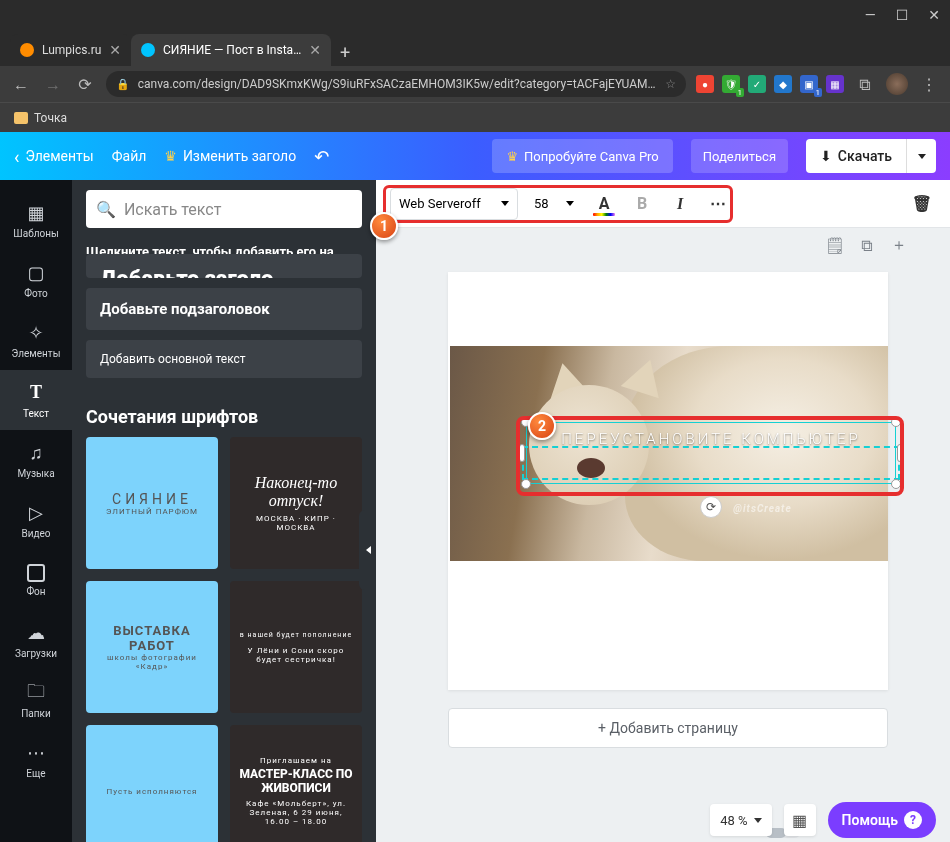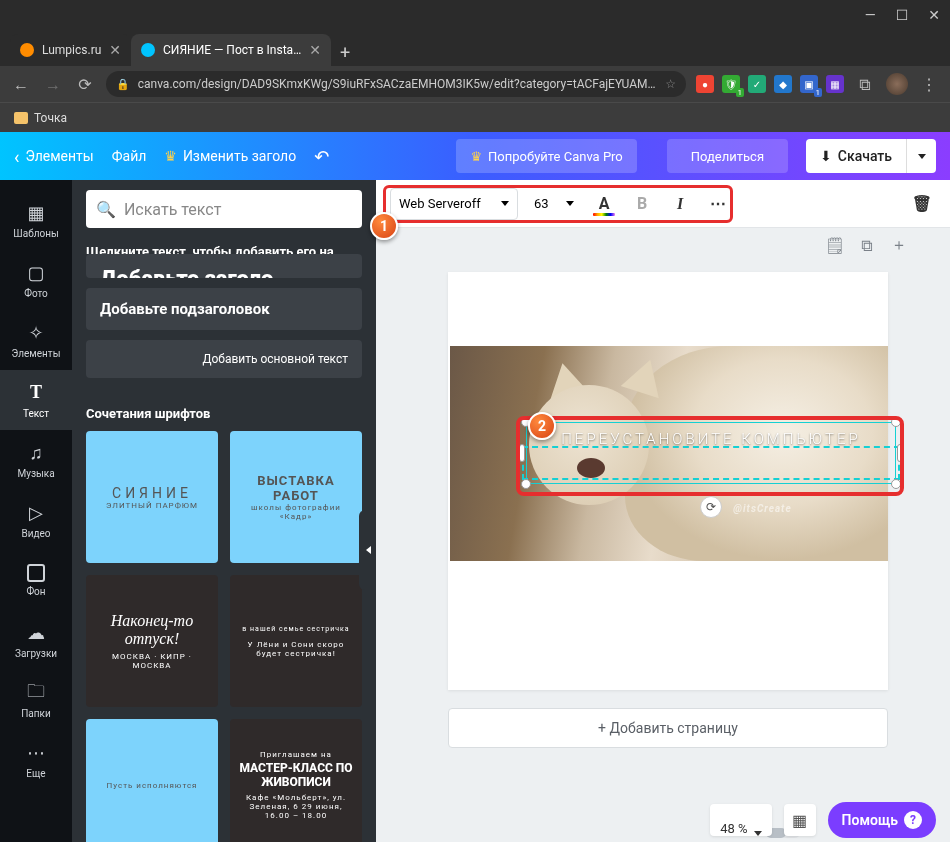--- a/index.html
+++ b/index.html
@@ -37,21 +37,21 @@
 
 
 .canva-app { position: relative; height: 710px; display: flex; flex-direction: column; }
 
 
 .canva-topbar { height: 48px; background: linear-gradient(90deg, #00c4ff, #3b5dff, #8b3dff); display: flex; align-items: center; padding: 0 14px; gap: 18px; color: #fff; font-size: 14px; }
 .topbar-link { display: flex; align-items: center; gap: 6px; cursor: pointer; }
 .topbar-spacer { flex: 1; }
 .try-pro { background: rgba(255,255,255,0.2); height: 34px; border-radius: 4px; padding: 0 14px; display: flex; align-items: center; gap: 6px; font-size: 13px; }
 .crown { color: #ffd24d; }
-.share-btn { background: rgba(255,255,255,0.18); height: 34px; border-radius: 4px; padding: 0 24px; display: flex; align-items: center; font-size: 13px; margin-left: 12px; }
+.share-btn { background: rgba(255,255,255,0.18); height: 34px; border-radius: 4px; padding: 0 12px; display: flex; align-items: center; font-size: 13px; }
 .download-group { display: flex; height: 34px; }
 .download-btn { background: #fff; color: #222; border-radius: 4px 0 0 4px; padding: 0 14px; display: flex; align-items: center; gap: 6px; font-size: 14px; font-weight: 500; }
 .download-chev { background: #fff; color: #222; border-left: 1px solid #ddd; border-radius: 0 4px 4px 0; width: 30px; display: flex; align-items: center; justify-content: center; }
 
 
 .canva-main { flex: 1; display: flex; background: #edf0f2; overflow: hidden; }
 
 
 .icon-rail { width: 72px; background: #0f1216; display: flex; flex-direction: column; align-items: center; padding-top: 10px; color: #cfd3d8; }
 .rail-item { width: 100%; height: 60px; display: flex; flex-direction: column; align-items: center; justify-content: center; gap: 4px; font-size: 10px; cursor: pointer; }
@@ -60,22 +60,22 @@
 .rail-icon.square { border: 2px solid currentColor; border-radius: 3px; width: 18px; height: 18px; }
 
 
 .side-panel { width: 304px; background: #2c3136; color: #fff; display: flex; flex-direction: column; position: relative; overflow: hidden; }
 .search-wrap { padding: 10px 14px; background: #2c3136; }
 .search-box { background: #fff; border-radius: 4px; height: 38px; display: flex; align-items: center; gap: 8px; padding: 0 10px; color: #888; }
 .panel-heading { padding: 6px 14px 10px; font-size: 13px; font-weight: 700; color: #fff; white-space: nowrap; overflow: hidden; text-overflow: ellipsis; }
 .text-card { margin: 0 14px 10px; background: #3c4147; border-radius: 4px; padding: 12px 14px; cursor: pointer; }
 .text-card.h1 { font-size: 22px; font-weight: 900; white-space: nowrap; overflow: hidden; text-overflow: ellipsis; }
 .text-card.h2 { font-size: 15px; font-weight: 700; }
-.text-card.body { font-size: 12px; text-align: right; }
-.section-label { padding: 18px 14px 10px; font-size: 13px; font-weight: 700; }
+.text-card.body { font-size: 12px; }
+.section-label { padding: 18px 14px 10px; font-size: 18px; font-weight: 700; }
 .template-grid { display: grid; grid-template-columns: 1fr 1fr; gap: 12px; padding: 0 14px 14px; }
 .template-tile { aspect-ratio: 1/1; border-radius: 4px; display: flex; flex-direction: column; align-items: center; justify-content: center; text-align: center; font-size: 10px; padding: 8px; }
 .tile-light { background: #7dd3fc; color: #555; }
 .tile-dark { background: #2f2a2a; color: #fff; }
 .tile-title { font-family: cursive; font-size: 16px; font-style: italic; margin-bottom: 4px; }
 .tile-sub { font-size: 8px; letter-spacing: 1px; }
 .collapse-handle { position: absolute; right: -1px; top: 330px; width: 18px; height: 80px; background: #2c3136; border-radius: 6px 0 0 6px; display: flex; align-items: center; justify-content: center; color: #fff; z-index: 4; }
 
 
 .canvas-area { flex: 1; display: flex; flex-direction: column; background: #edf0f2; position: relative; }
@@ -118,21 +118,21 @@
 .sh-bl { left: -11px; bottom: -11px; } .sh-br { right: -11px; bottom: -11px; }
 .sel-side { position: absolute; width: 6px; height: 18px; background: #fff; border: 1px solid #999; border-radius: 3px; }
 .ss-l { left: -13px; top: 50%; transform: translateY(-50%); }
 .ss-r { right: -13px; top: 50%; transform: translateY(-50%); }
 .rotate-handle { position: absolute; left: 50%; bottom: -40px; transform: translateX(-50%); width: 22px; height: 22px; background: #fff; border: 1px solid #ccc; border-radius: 50%; display: flex; align-items:center; justify-content:center; color:#555; font-size:12px; }
 
 .add-page-btn { width: 440px; margin: 18px auto 0; height: 40px; border: 1px solid #d9dde0; border-radius: 4px; background: #fff; display: flex; align-items: center; justify-content: center; color: #5a5f66; font-size: 14px; }
 
 
 .zoom-bar { position: absolute; right: 0; bottom: 0; height: 44px; display: flex; align-items: center; gap: 12px; padding: 0 14px; }
-.zoom-pill { background: #fff; height: 32px; border-radius: 4px; padding: 0 10px; display:flex; align-items:flex-end; gap:6px; font-size: 13px; color:#333; box-shadow: 0 1px 3px rgba(0,0,0,0.1); }
+.zoom-pill { background: #fff; height: 32px; border-radius: 4px; padding: 0 10px; display:flex; align-items:center; gap:6px; font-size: 13px; color:#333; box-shadow: 0 1px 3px rgba(0,0,0,0.1); }
 .help-btn { background: #7b3dff; color: #fff; height: 36px; border-radius: 18px; padding: 0 14px; display:flex; align-items:center; gap:6px; font-size: 14px; font-weight:600; }
 .grid-btn { width: 32px; height: 32px; background:#fff; border-radius:4px; display:flex; align-items:center; justify-content:center; color:#555; box-shadow: 0 1px 3px rgba(0,0,0,0.1); }
 .hscroll { position:absolute; left: 390px; right: 150px; bottom: 4px; height: 10px; background: #e1e4e7; border-radius: 5px; }
 .hscroll-thumb { position:absolute; left:0; width: 20px; height:100%; background:#b8bfc6; border-radius:5px; }
 
 .chev-down { display:inline-block; width:0; height:0; border-left:4px solid transparent; border-right:4px solid transparent; border-top:5px solid currentColor; }
 .chev-left { display:inline-block; width:0; height:0; border-top:4px solid transparent; border-bottom:4px solid transparent; border-right:5px solid currentColor; }
 </style>
 </head>
 <body>
@@ -273,30 +273,30 @@
       <div class="panel-heading">Щелкните текст, чтобы добавить его на…</div>
       <div class="text-card h1">Добавьте заголо…</div>
       <div class="text-card h2">Добавьте подзаголовок</div>
       <div class="text-card body">Добавить основной текст</div>
       <div class="section-label">Сочетания шрифтов</div>
       <div class="template-grid">
         <div class="template-tile tile-light">
           <div style="letter-spacing:4px;font-size:14px">СИЯНИЕ</div>
           <div class="tile-sub">ЭЛИТНЫЙ ПАРФЮМ</div>
         </div>
+        <div class="template-tile tile-dark">
+          <div class="tile-title">Наконец-то отпуск!</div>
+          <div class="tile-sub">МОСКВА · КИПР · МОСКВА</div>
+        </div>
         <div class="template-tile tile-light">
           <div style="font-size:13px;font-weight:700;letter-spacing:1px">ВЫСТАВКА РАБОТ</div>
           <div class="tile-sub">школы фотографии «Кадр»</div>
         </div>
         <div class="template-tile tile-dark">
-          <div class="tile-title">Наконец-то отпуск!</div>
-          <div class="tile-sub">МОСКВА · КИПР · МОСКВА</div>
-        </div>
-        <div class="template-tile tile-dark">
-          <div class="tile-sub" style="font-size:7px;margin-bottom:3px">в нашей семье сестричка</div>
+          <div class="tile-sub" style="font-size:7px;margin-bottom:3px">в нашей будет пополнение</div>
           <div class="tile-sub" style="margin-top:4px">У Лёни и Сони скоро будет сестричка!</div>
         </div>
         <div class="template-tile tile-light">
           <div class="tile-sub">Пусть исполняются</div>
         </div>
         <div class="template-tile tile-dark">
           <div class="tile-sub" style="margin-bottom:3px">Приглашаем на</div>
           <div style="font-size:12px;font-weight:800;line-height:1.1">МАСТЕР-КЛАСС ПО ЖИВОПИСИ</div>
           <div class="tile-sub" style="margin-top:4px">Кафе «Мольберт», ул. Зеленая, 6  29 июня, 16.00 – 18.00</div>
         </div>
@@ -310,21 +310,21 @@
 
       <div class="ctx-toolbar-wrap">
         <div class="ctx-highlight"></div>
         <div class="callout-badge" style="left:-6px; top:32px">1</div>
         <div class="ctx-toolbar">
           <div class="font-select">
             <span>Web Serveroff</span>
             <span class="chev-down"></span>
           </div>
           <div class="size-select">
-            <span class="size-input">63</span>
+            <span class="size-input">58</span>
             <span class="chev-down"></span>
           </div>
           <div class="tb-btn color-A">A</div>
           <div class="tb-btn" style="color:#aaa">B</div>
           <div class="tb-btn" style="font-style:italic;font-family:serif">I</div>
           <div class="tb-btn">⋯</div>
         </div>
         <div class="tb-btn trash-btn">🗑</div>
       </div>
 

